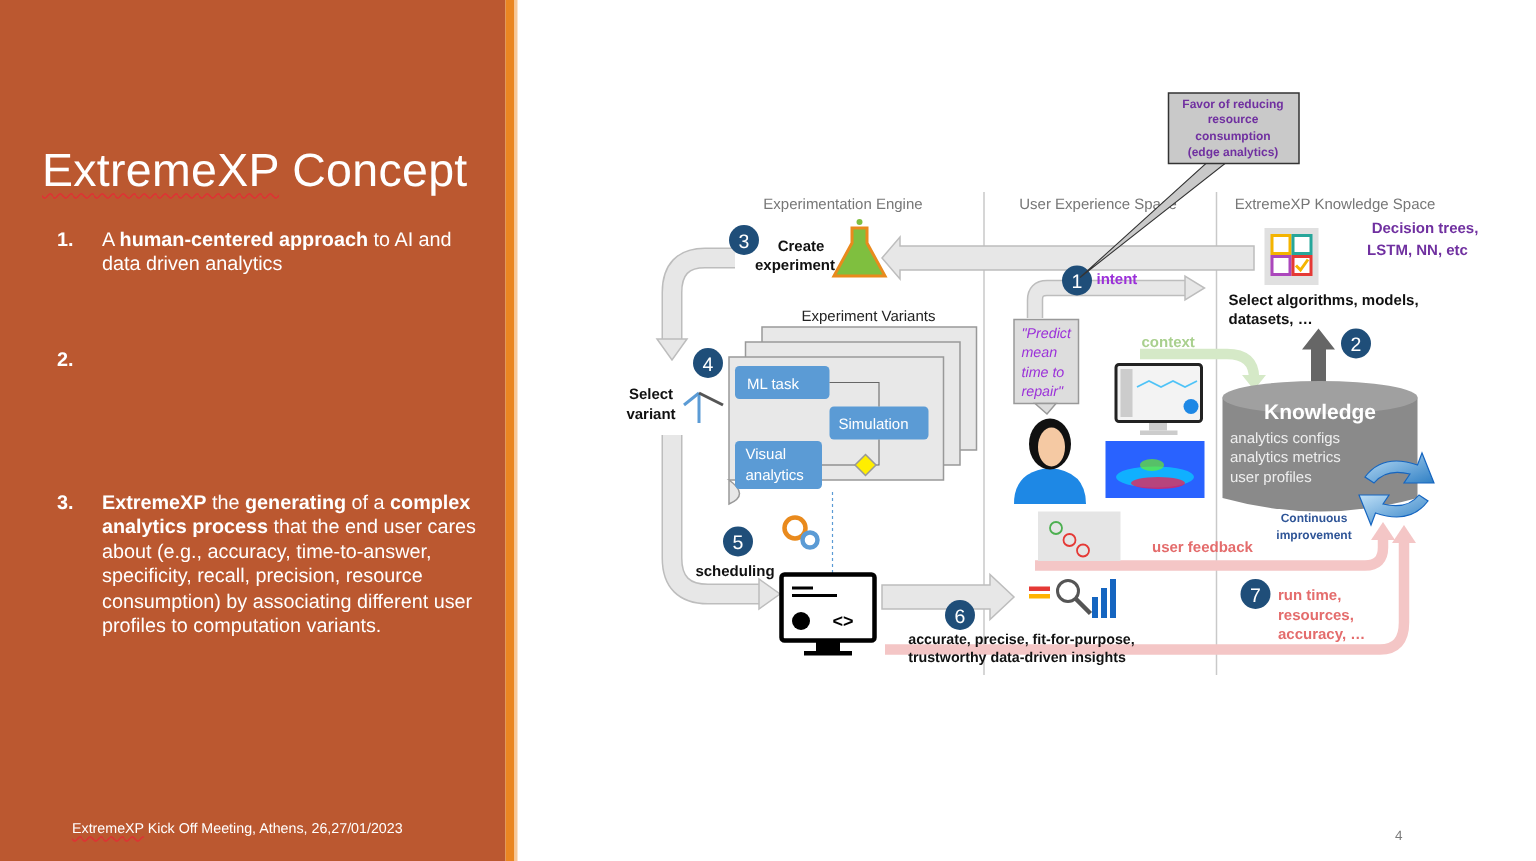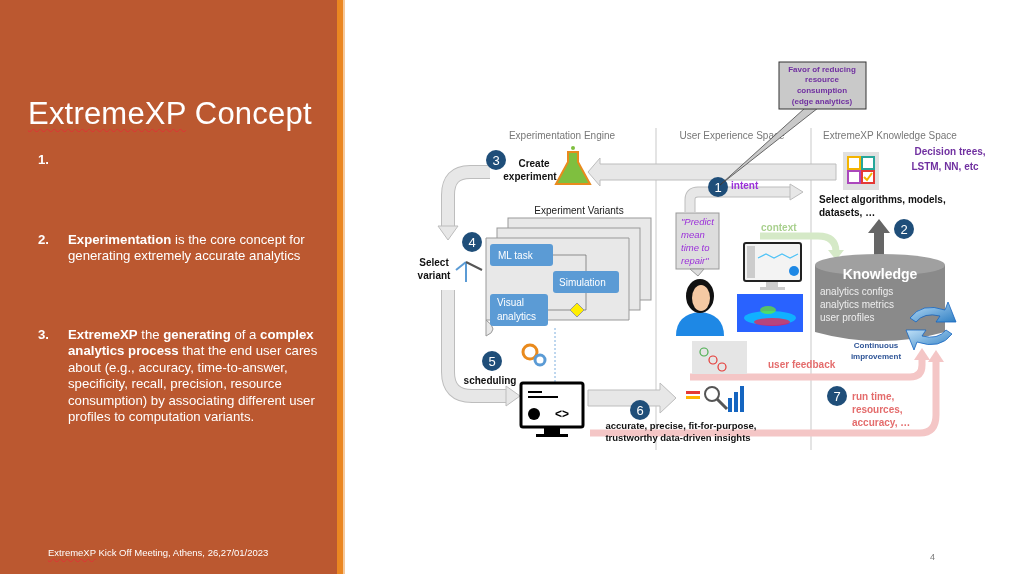--- a/index.html
+++ b/index.html
@@ -25,22 +25,22 @@
 </head>
 <body>
 
 <div class="left-panel"></div>
 <div class="left-stripe"></div>
 <div class="left-stripe2"></div>
 
 <div class="slide-title"><span class="squiggle">ExtremeXP</span><span> Concept</span></div>
 
 <div class="bullets">
-  <div class="bullet b1"><span class="num">1.</span></div>
-  <div class="bullet b2"><span class="num">2.</span><span class="btxt"><b>Experimentation</b><span> is the core concept for generating extremely accurate analytics</span></span></div>
+  <div class="bullet b1"><span class="num">1.</span><span class="btxt"><span>A </span><b>human-centered approach</b><span> to AI and data driven analytics</span></span></div>
+  <div class="bullet b2"><span class="num">2.</span></div>
   <div class="bullet b3"><span class="num">3.</span><span class="btxt"><b>ExtremeXP</b><span> the </span><b>generating</b><span> of a </span><b>complex analytics process</b><span> that the end user cares about (e.g., accuracy, time-to-answer, specificity, recall, precision, resource consumption) by associating different user profiles to computation variants.</span></span></div>
 </div>
 
 <div class="footer"><span class="squiggle">ExtremeXP</span><span> Kick Off Meeting, Athens, 26,27/01/2023</span></div>
 <div class="page-num">4</div>
 
 <svg class="diagram" viewBox="400 50 600 400">
   <defs>
     <linearGradient id="cylg" x1="0" x2="0" y1="0" y2="1">
       <stop offset="0" stop-color="#9a9a9a"></stop>

